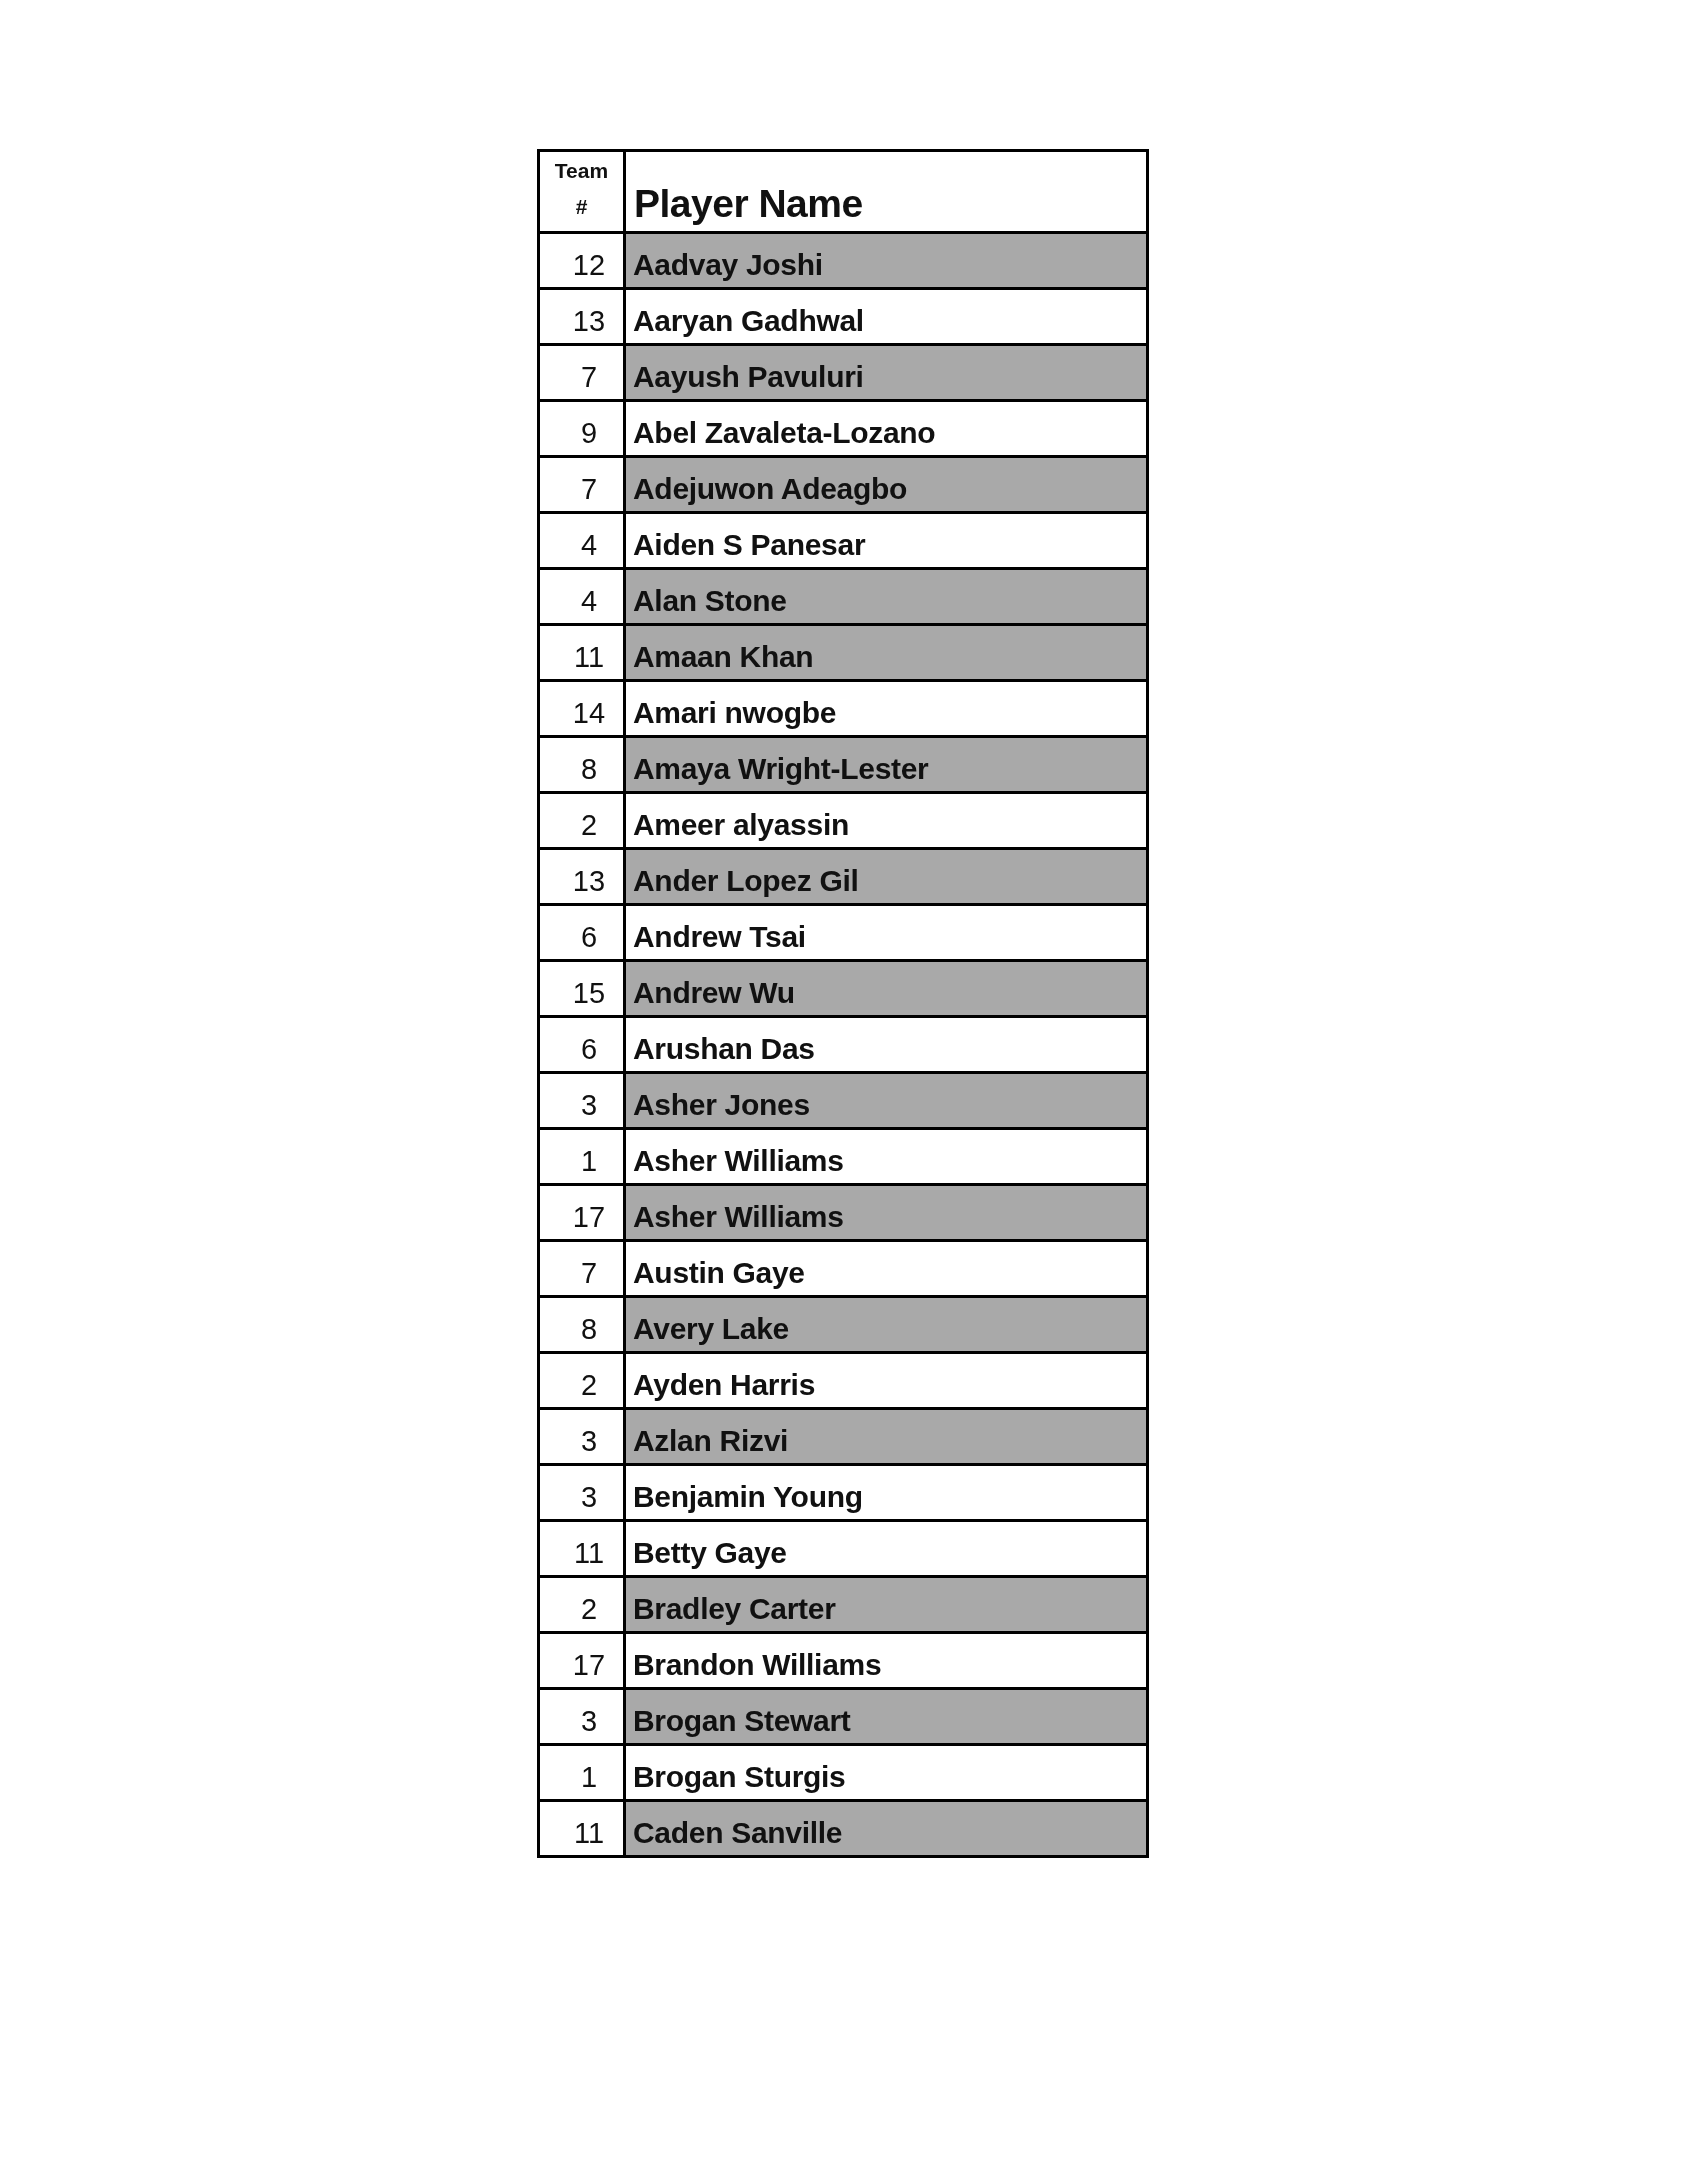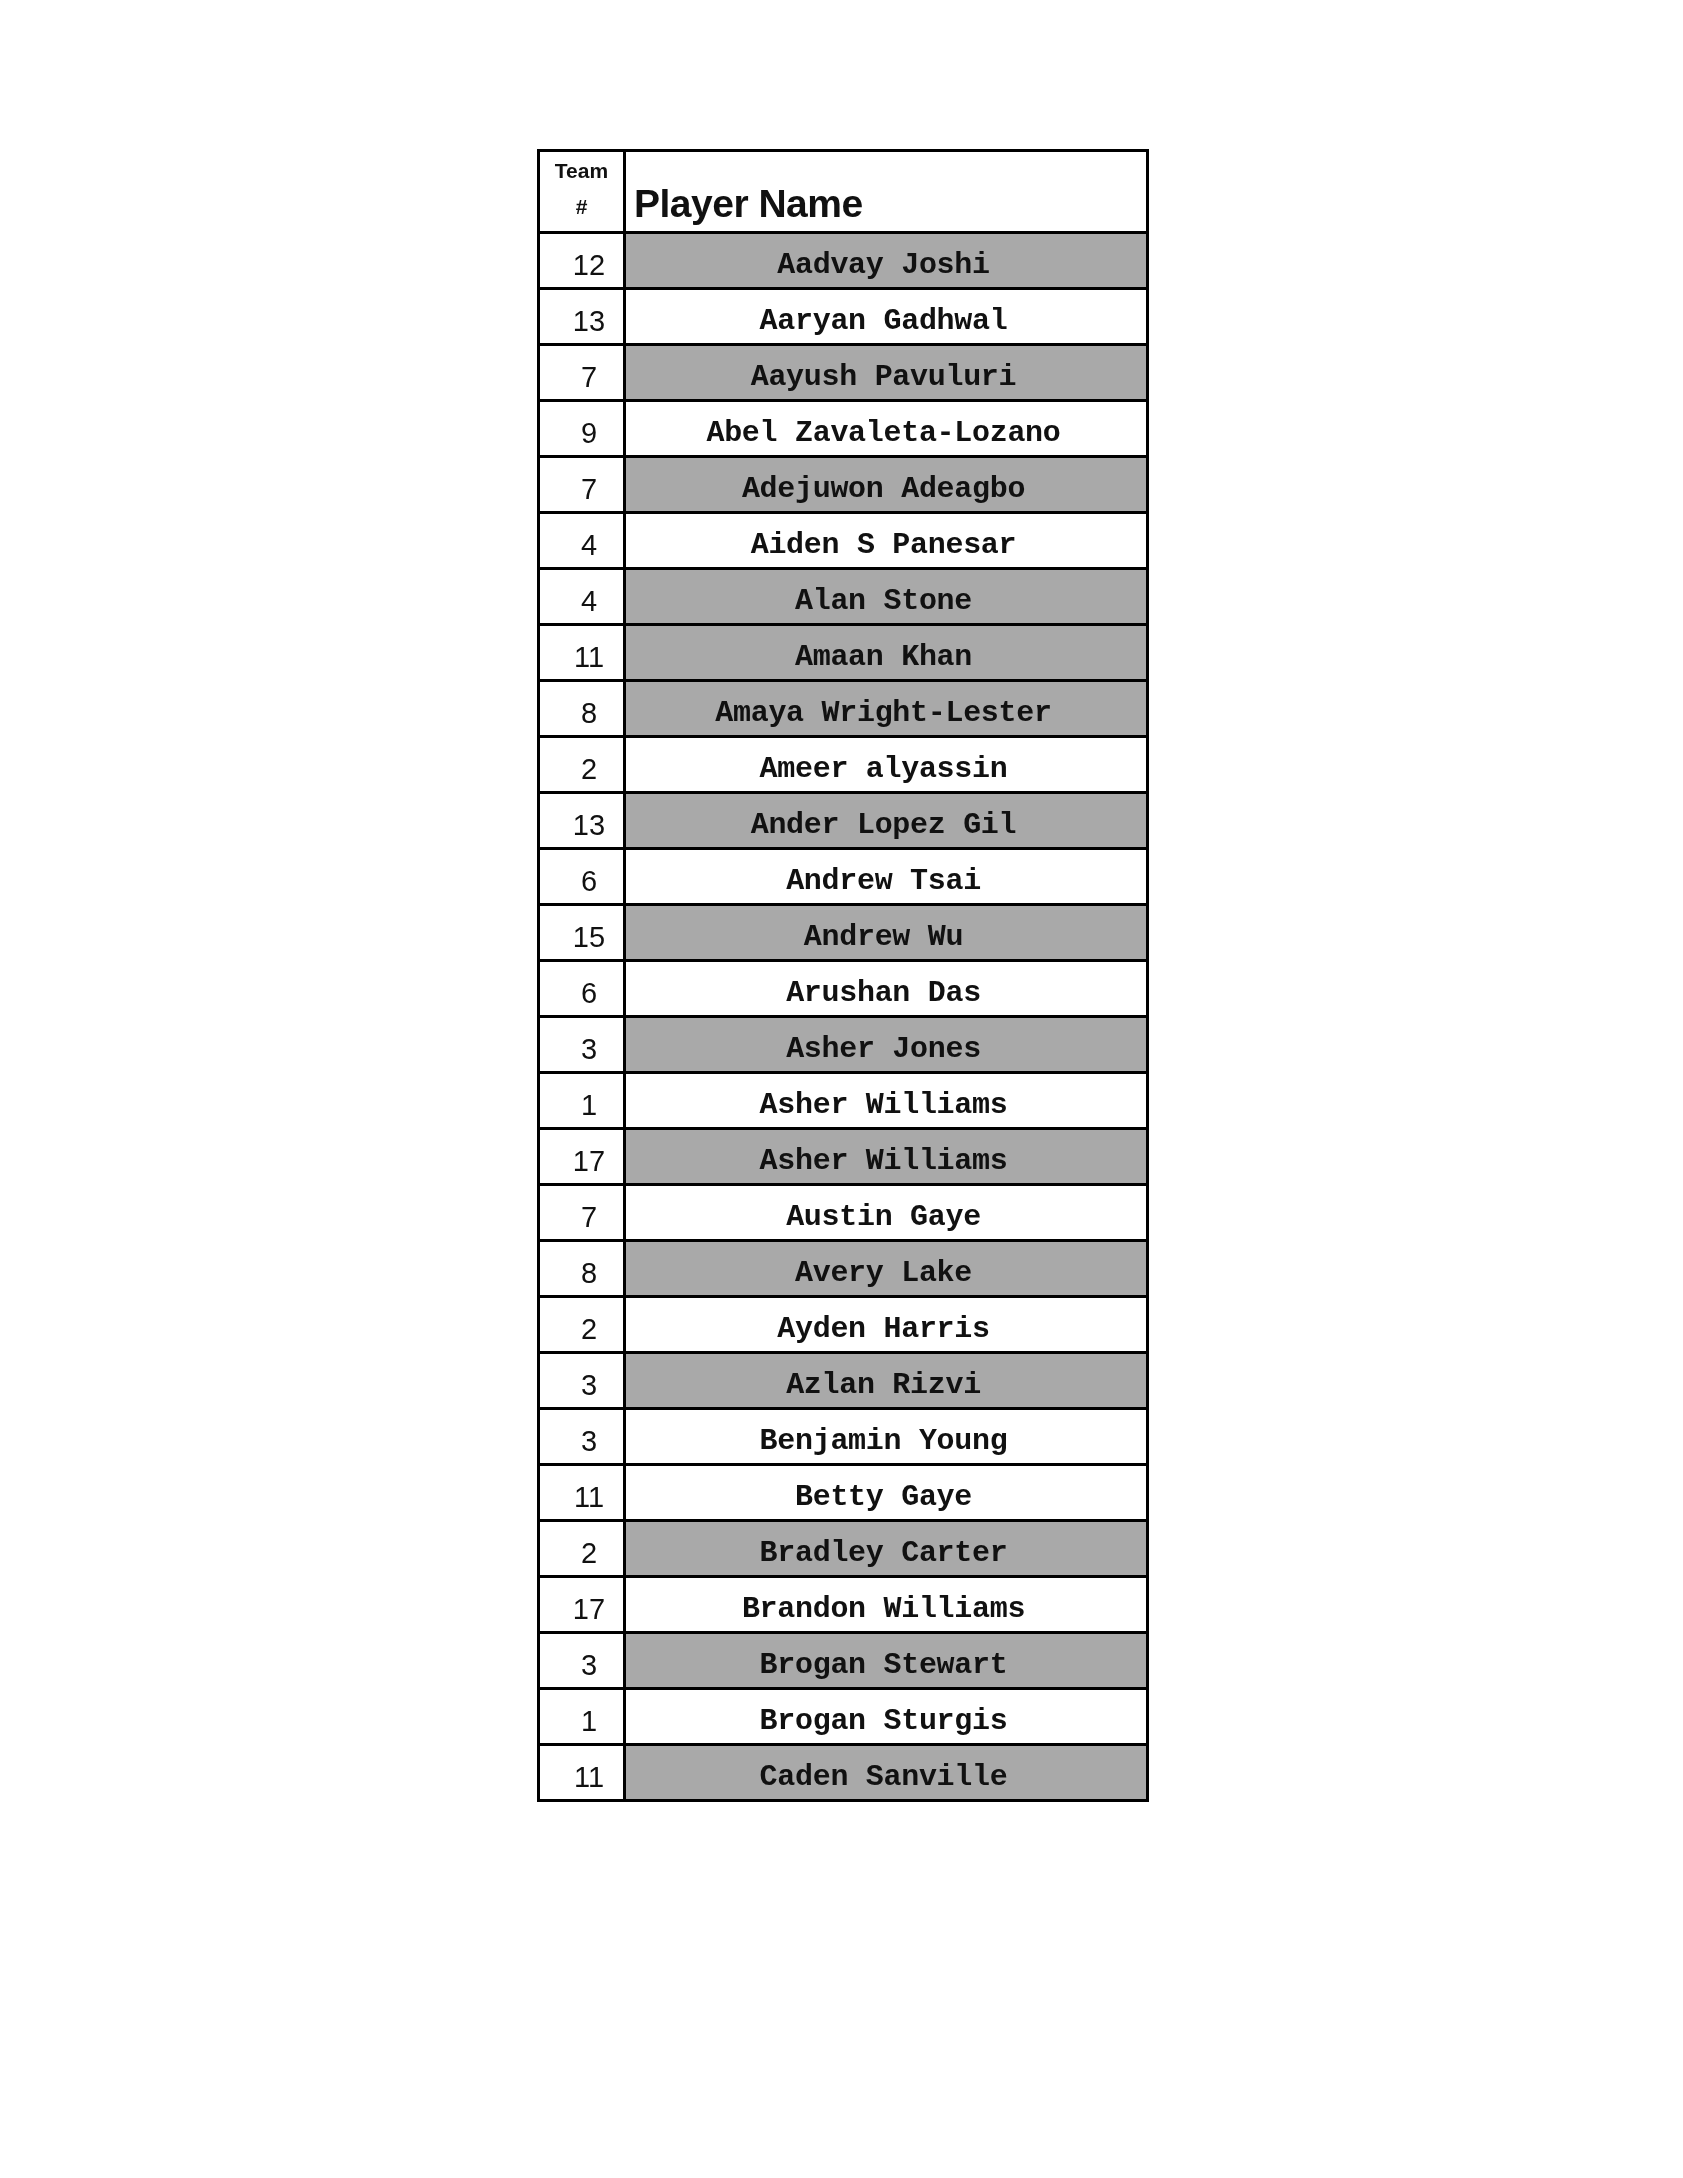--- a/index.html
+++ b/index.html
@@ -55,26 +55,25 @@
   td.team-cell {
     font-size: 29px;
     font-weight: normal;
     text-align: center;
     vertical-align: bottom;
     padding: 0 0 5px 15px;
   }
   td.name-cell {
     font-size: 30px;
     font-weight: bold;
-    text-align: center;
+    text-align: left;
     vertical-align: bottom;
     padding: 0 12px 5px 7px;
     white-space: nowrap;
     letter-spacing: -0.3px;
-    font-family: Liberation Mono, monospace;
   }
   td.name-cell.shaded {
     background: var(--shaded);
   }
 </style>
 </head>
 <body style="background: rgb(255, 255, 255);">
 
 <table class="roster">
   <colgroup>
@@ -122,20 +121,24 @@
     <td class="team-cell">4</td>
     <td class="name-cell shaded">Alan Stone</td>
   </tr>
 
 
   <tr class="data-row">
     <td class="team-cell">11</td>
     <td class="name-cell shaded">Amaan Khan</td>
   </tr>
 
+  <tr class="data-row">
+    <td class="team-cell">14</td>
+    <td class="name-cell">Amari nwogbe</td>
+  </tr>
 
   <tr class="data-row">
     <td class="team-cell">8</td>
     <td class="name-cell shaded">Amaya Wright-Lester</td>
   </tr>
 
   <tr class="data-row">
     <td class="team-cell">2</td>
     <td class="name-cell">Ameer alyassin</td>
   </tr>

